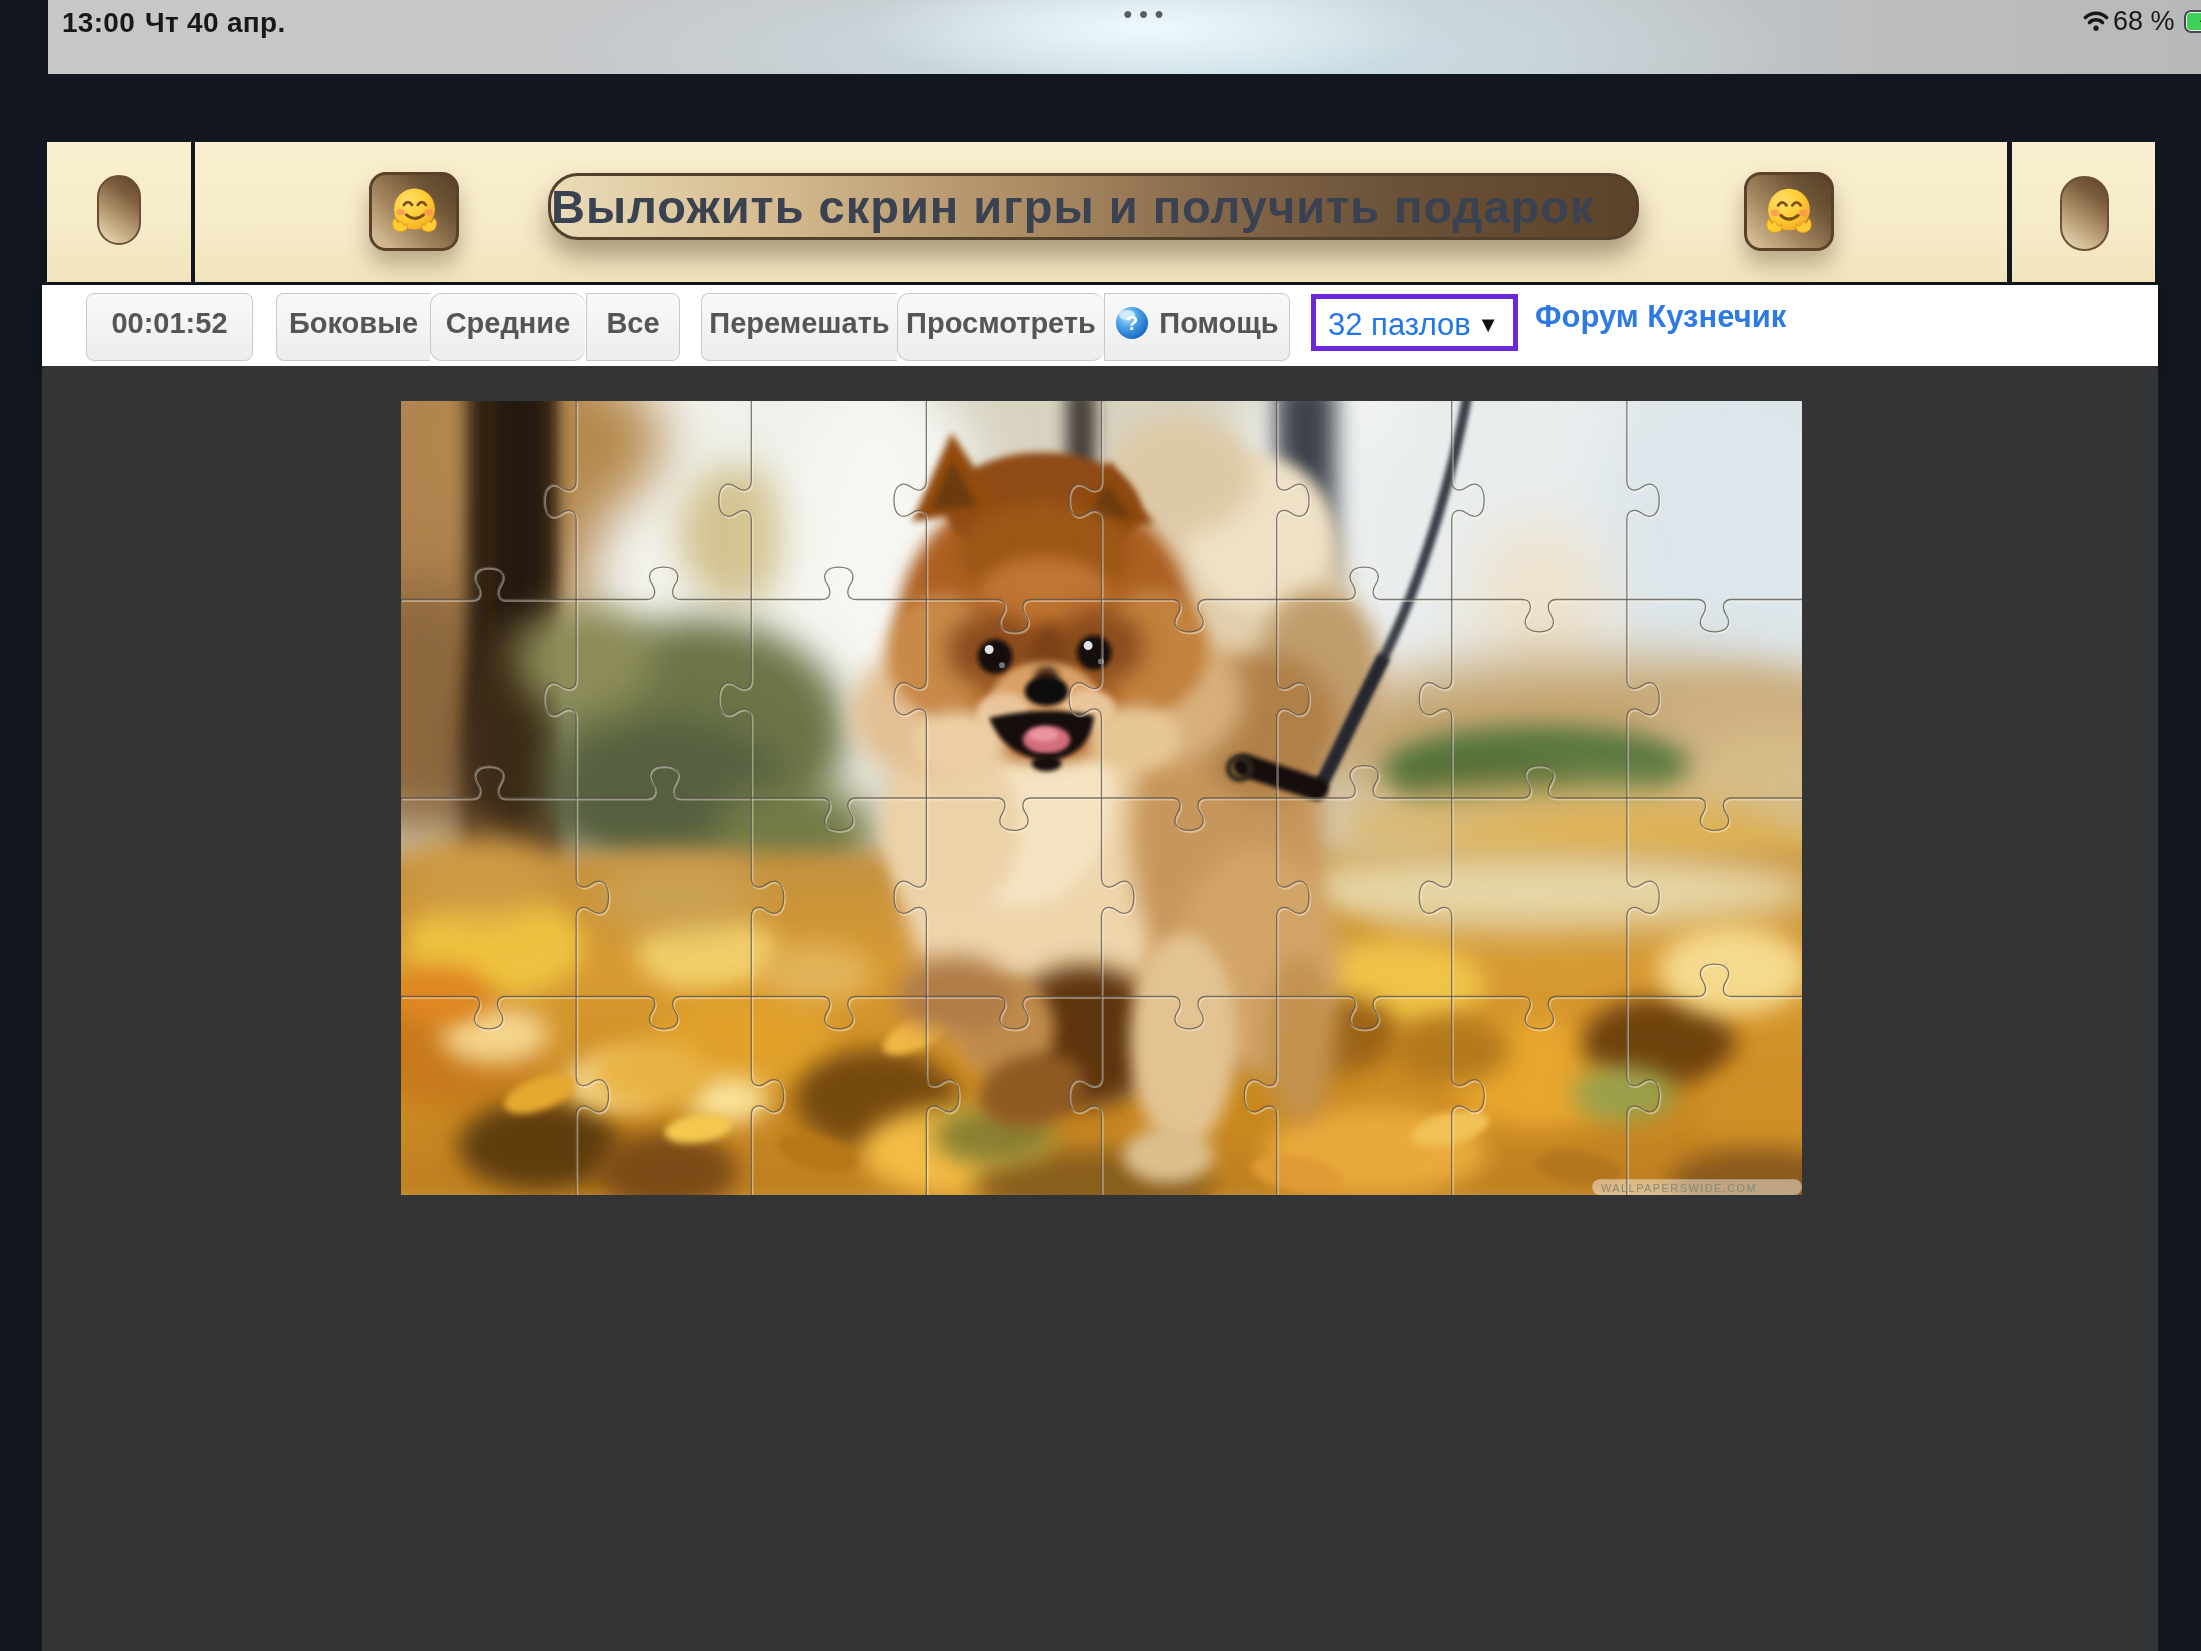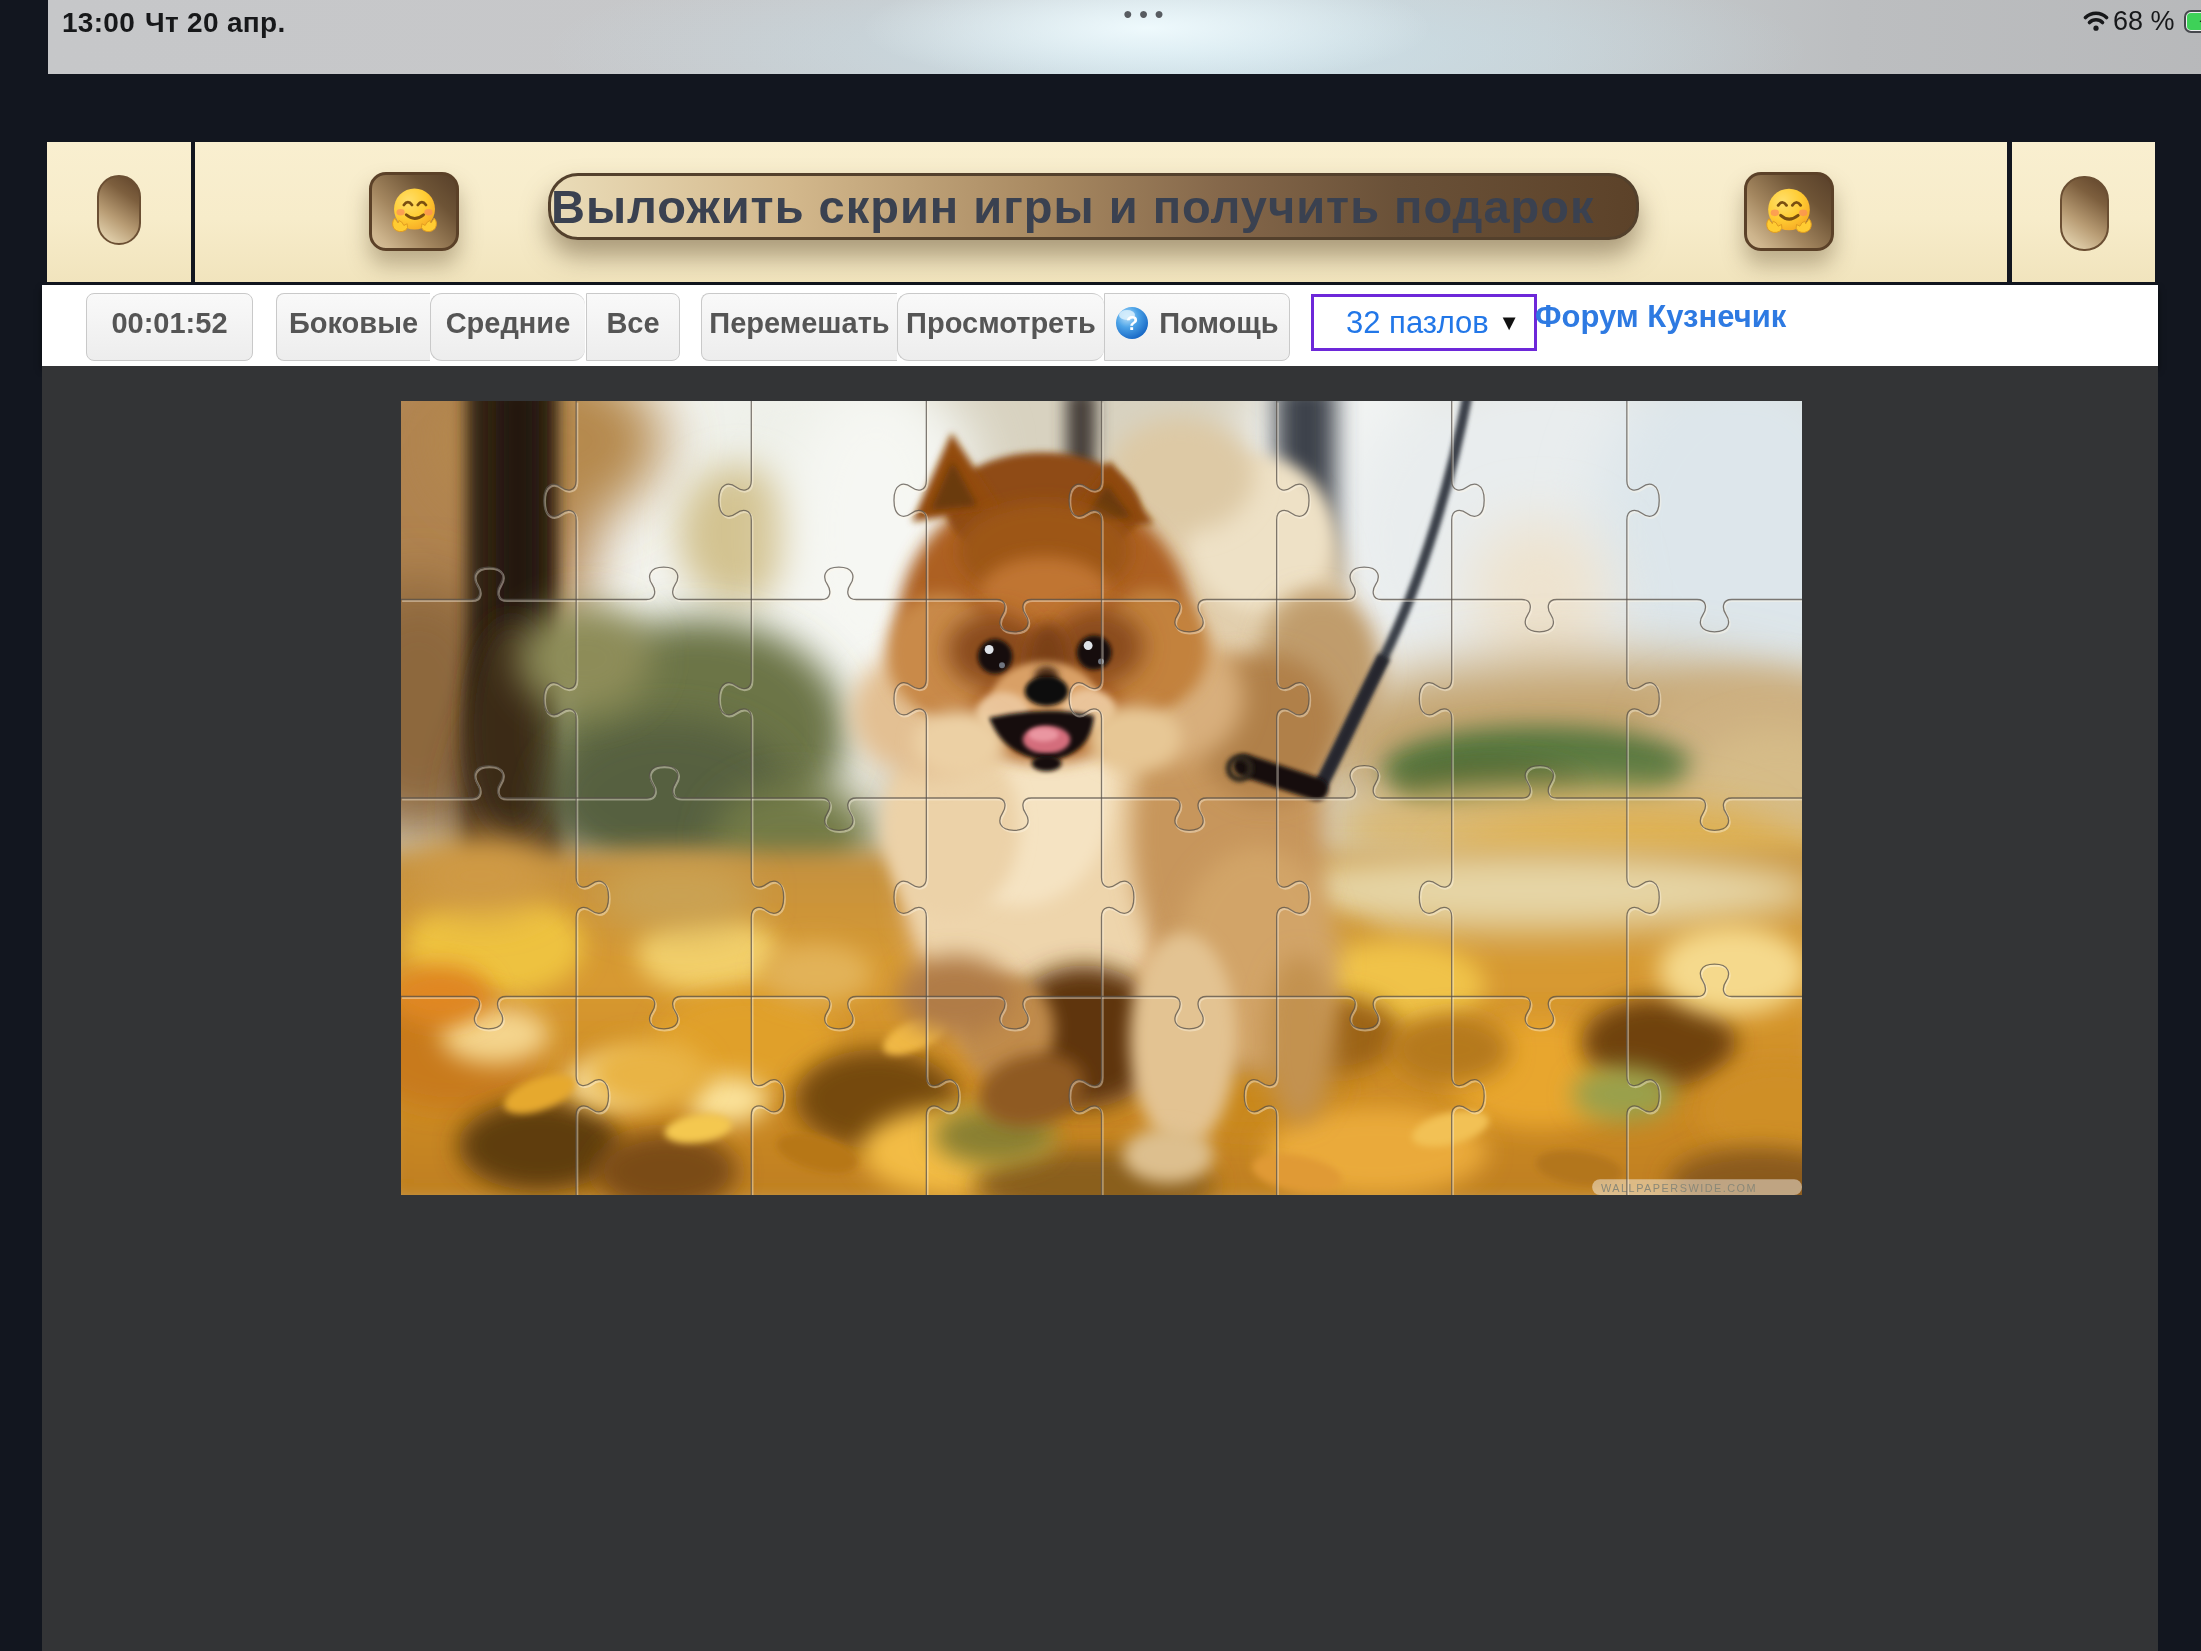--- a/index.html
+++ b/index.html
@@ -28,30 +28,30 @@
 background:linear-gradient(90deg,#eadcb8 0%,#d3b88c 22%,#a98a62 45%,#84674a 62%,#6a5138 78%,#5c4229 100%);
 box-shadow:0 16px 26px rgba(95,75,45,.5);line-height:61px;
 font-size:47px;font-weight:700;color:#3a4150;letter-spacing:1px;white-space:nowrap}
 #tbar{left:42px;top:285px;width:2116px;height:81px;background:#fff;box-shadow:0 4px 6px rgba(0,0,0,.55)}
 .btn{position:absolute;top:8px;height:68px;background:linear-gradient(180deg,#f9f9f9,#ededed);
 border:1px solid #c9c9c9;color:#555;font-size:29px;font-weight:700;text-align:center;line-height:58px}
 .rl{border-radius:8px}
 .rleft{border-radius:8px 0 0 8px;border-right:none}
 .rmid{border-radius:12px;border-right:none}
 .rright{border-radius:0 8px 8px 0}
-#sel{position:absolute;top:9px;left:1269px;width:226px;height:57px;border:3px solid #6d28d9;background:#fff;
-font-size:31px;color:#2277e8;line-height:51px;padding-left:32px}
+#sel{position:absolute;top:9px;left:1269px;width:207px;height:57px;border:5px solid #6d28d9;background:#fff;
+font-size:31px;color:#2277e8;line-height:51px;padding-left:12px}
 #sel .car{position:absolute;right:14px;top:0px;color:#111;font-size:22px}
 #flink{position:absolute;top:14px;left:1493px;font-size:31px;font-weight:700;color:#2e7ae2}
 #content{left:42px;top:366px;width:2116px;height:1285px;background:#333436}
 #pz{left:401px;top:401px;width:1401px;height:794px}
 </style></head><body>
 <div class="abs" id="status">
   <span class="abs t1" style="left:14px">13:00</span>
-  <span class="abs t1" style="left:97px">Чт 20 апр.</span>
+  <span class="abs t1" style="left:97px">Чт 40 апр.</span>
   <span class="abs dots">●●●</span>
   <svg class="abs" style="left:2035px;top:10px" width="26" height="22" viewBox="0 0 26 22">
     <g fill="none" stroke="#17181a" stroke-linecap="round">
       <path d="M2.5 7.5 A 15 15 0 0 1 23.5 7.5" stroke-width="3.6"></path>
       <path d="M6.5 12.5 A 9.2 9.2 0 0 1 19.5 12.5" stroke-width="3.6"></path>
       <circle cx="13" cy="18.2" r="2.6" fill="#17181a" stroke="none"></circle>
     </g>
   </svg>
   <span class="abs" id="b68">68 %</span>
   <svg class="abs" style="left:2136px;top:10px" width="50" height="23" viewBox="0 0 50 23">

